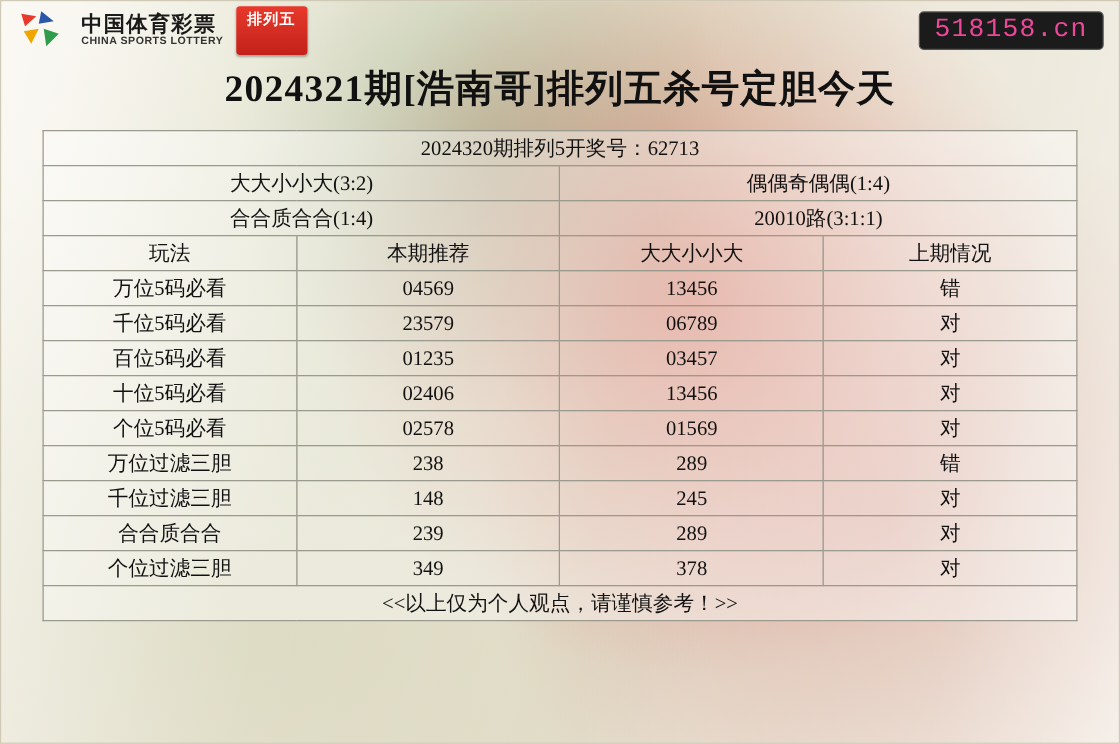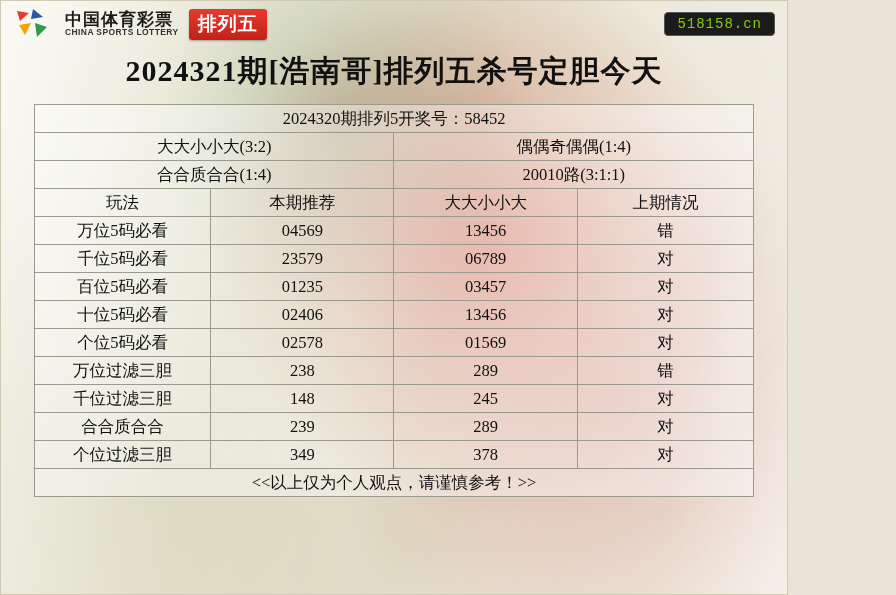--- a/index.html
+++ b/index.html
@@ -8,21 +8,21 @@
   }
   body {
     width: 896px;
     height: 595px;
     overflow: hidden;
     font-family: "Liberation Sans", sans-serif;
     background: #e9e4d8;
   }
   .page {
     position: relative;
-    width: 788px;
+    width: 896px;
     height: 595px;
     box-sizing: border-box;
     background:
       radial-gradient(circle at 62% 40%, rgba(214,66,54,0.50) 0%, rgba(214,66,54,0.18) 26%, rgba(255,255,255,0) 46%),
       radial-gradient(circle at 44% 22%, rgba(86,120,58,0.38) 0%, rgba(120,150,70,0.10) 30%, rgba(255,255,255,0) 52%),
       radial-gradient(circle at 80% 70%, rgba(180,60,45,0.30) 0%, rgba(255,255,255,0) 40%),
       radial-gradient(circle at 20% 80%, rgba(150,160,90,0.22) 0%, rgba(255,255,255,0) 45%),
       linear-gradient(135deg, #f4f1e6 0%, #ece7d8 40%, #e6e0cf 70%, #efeadd 100%);
     border: 1px solid #cfc9b6;
   }
@@ -67,36 +67,36 @@
   .logo-en {
     font-size: 8.5px;
     color: #333;
     letter-spacing: 0.4px;
     font-weight: bold;
   }
   .game-badge {
     margin-left: 10px;
     background: linear-gradient(#e8392c, #c2211a);
     color: #fff;
-    font-size: 19px;
-    font-weight: bold;
-    padding: 2px 9px 3px 9px;
+    font-size: 12px;
+    font-weight: bold;
+    padding: 2px 9px 20px 9px;
     border-radius: 3px;
     font-family: "Liberation Serif", serif;
     letter-spacing: 1px;
     box-shadow: 0 1px 2px rgba(0,0,0,0.3);
   }
   .site-tag {
     margin-left: auto;
     background: #1b1b1b;
     border: 1px solid #555;
     border-radius: 4px;
     padding: 3px 12px;
-    color: #84cc16;
-    font-size: 14px;
+    color: #ec4899;
+    font-size: 21px;
     font-family: "Liberation Mono", monospace;
     letter-spacing: 1px;
   }
 
   
   .title-bar {
     position: relative;
     z-index: 3;
     text-align: center;
     font-family: "Liberation Serif", serif;
@@ -178,21 +178,21 @@
   <div class="table-wrap">
     <table class="main">
       <colgroup>
         <col style="width:24.5%">
         <col style="width:25.5%">
         <col style="width:25.5%">
         <col style="width:24.5%">
       </colgroup>
       <tbody>
         <tr>
-          <td class="draw-head" colspan="4">2024320期排列5开奖号：58452</td>
+          <td class="draw-head" colspan="4">2024320期排列5开奖号：62713</td>
         </tr>
 
         <tr>
           <td colspan="2">大大小小大(3:2)</td>
           <td colspan="2">偶偶奇偶偶(1:4)</td>
         </tr>
         <tr>
           <td colspan="2">合合质合合(1:4)</td>
           <td colspan="2">20010路(3:1:1)</td>
         </tr>

